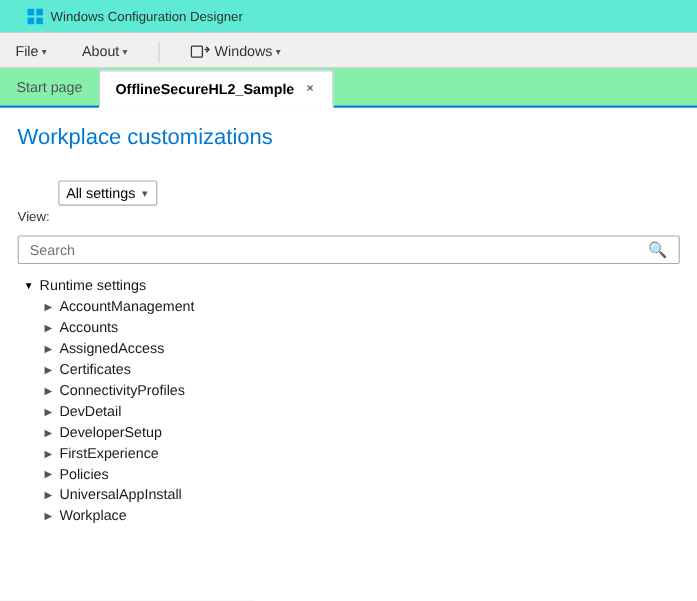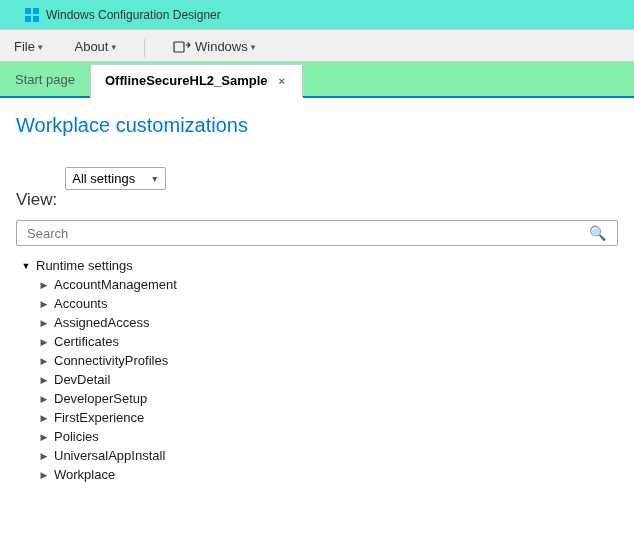--- a/index.html
+++ b/index.html
@@ -122,34 +122,34 @@
       margin-bottom: 10px;
     }
 
     .view-row {
       display: flex;
       align-items: center;
       margin-bottom: 10px;
       gap: 8px;
     }
     .view-label {
-      font-size: 17px;
+      font-size: 12px;
       color: #333;
       margin-top: 43px;
     }
     .view-dropdown {
       display: flex;
       align-items: center;
       border: 1px solid #aaa;
       background: #fff;
       padding: 3px 8px 3px 6px;
       cursor: pointer;
       font-size: 13px;
       border-radius: 2px;
-      gap: 17px;
+      gap: 6px;
     }
 
     .search-bar {
       display: flex;
       align-items: center;
       border: 1px solid #aaa;
       background: #fff;
       margin-bottom: 10px;
       padding: 4px 10px;
       border-radius: 2px;

